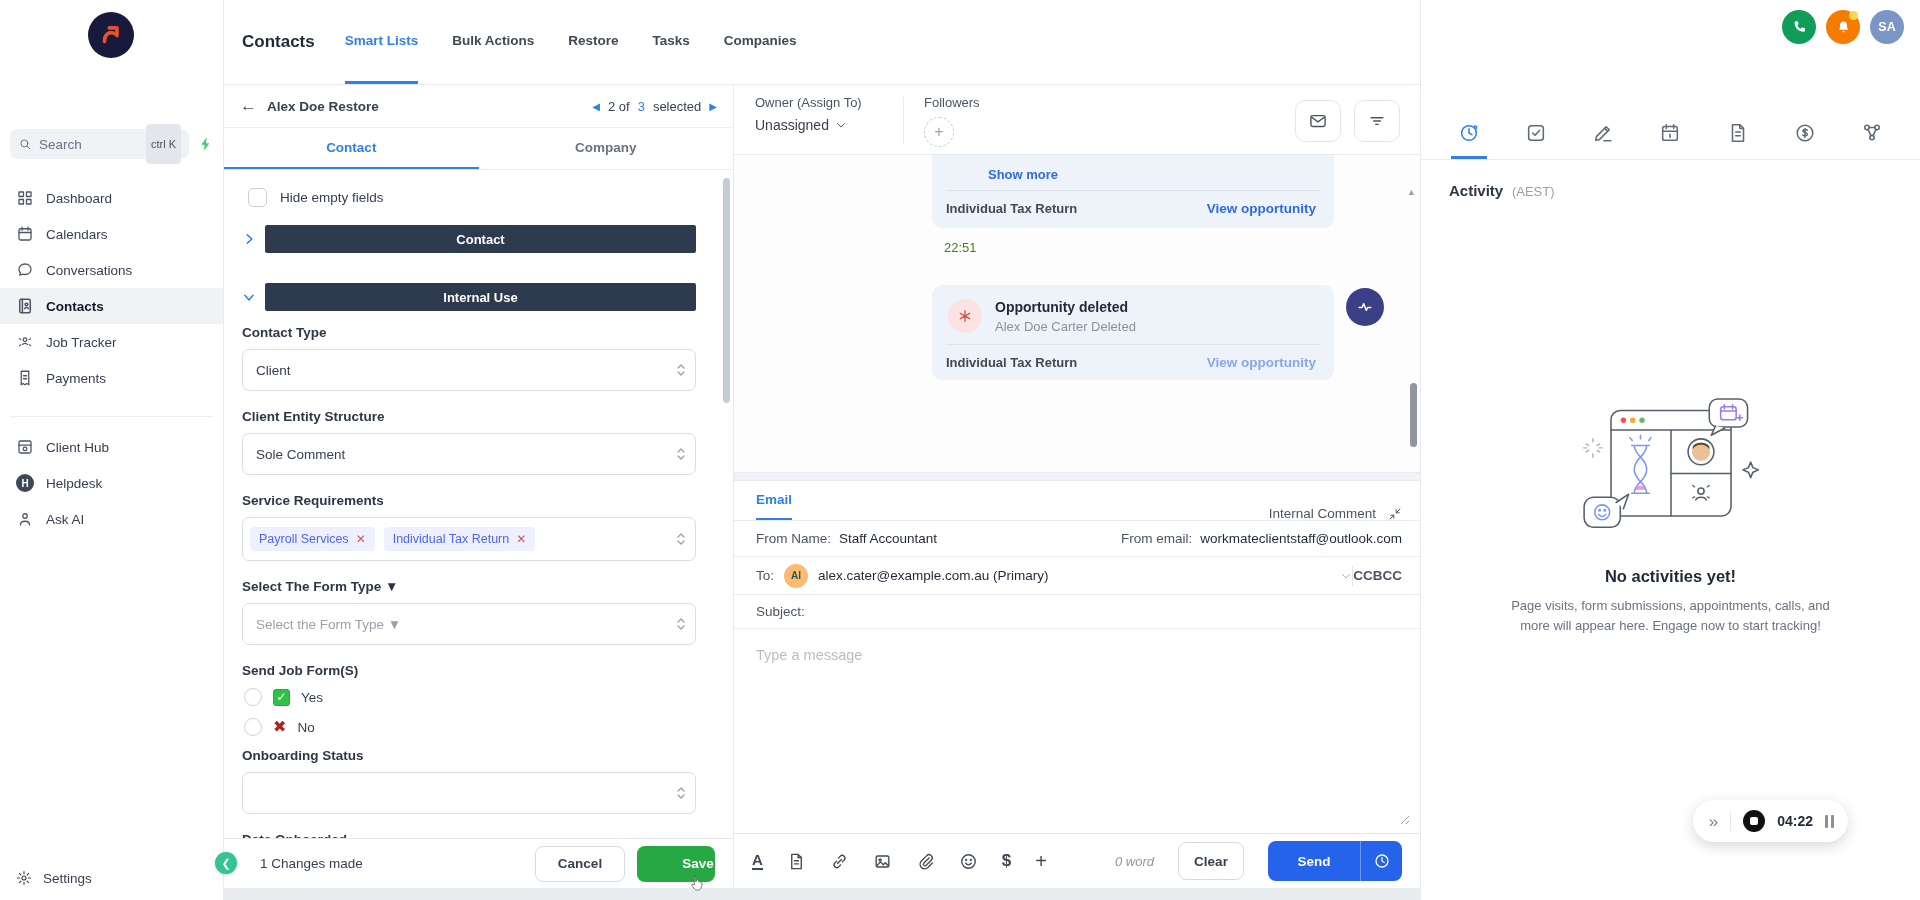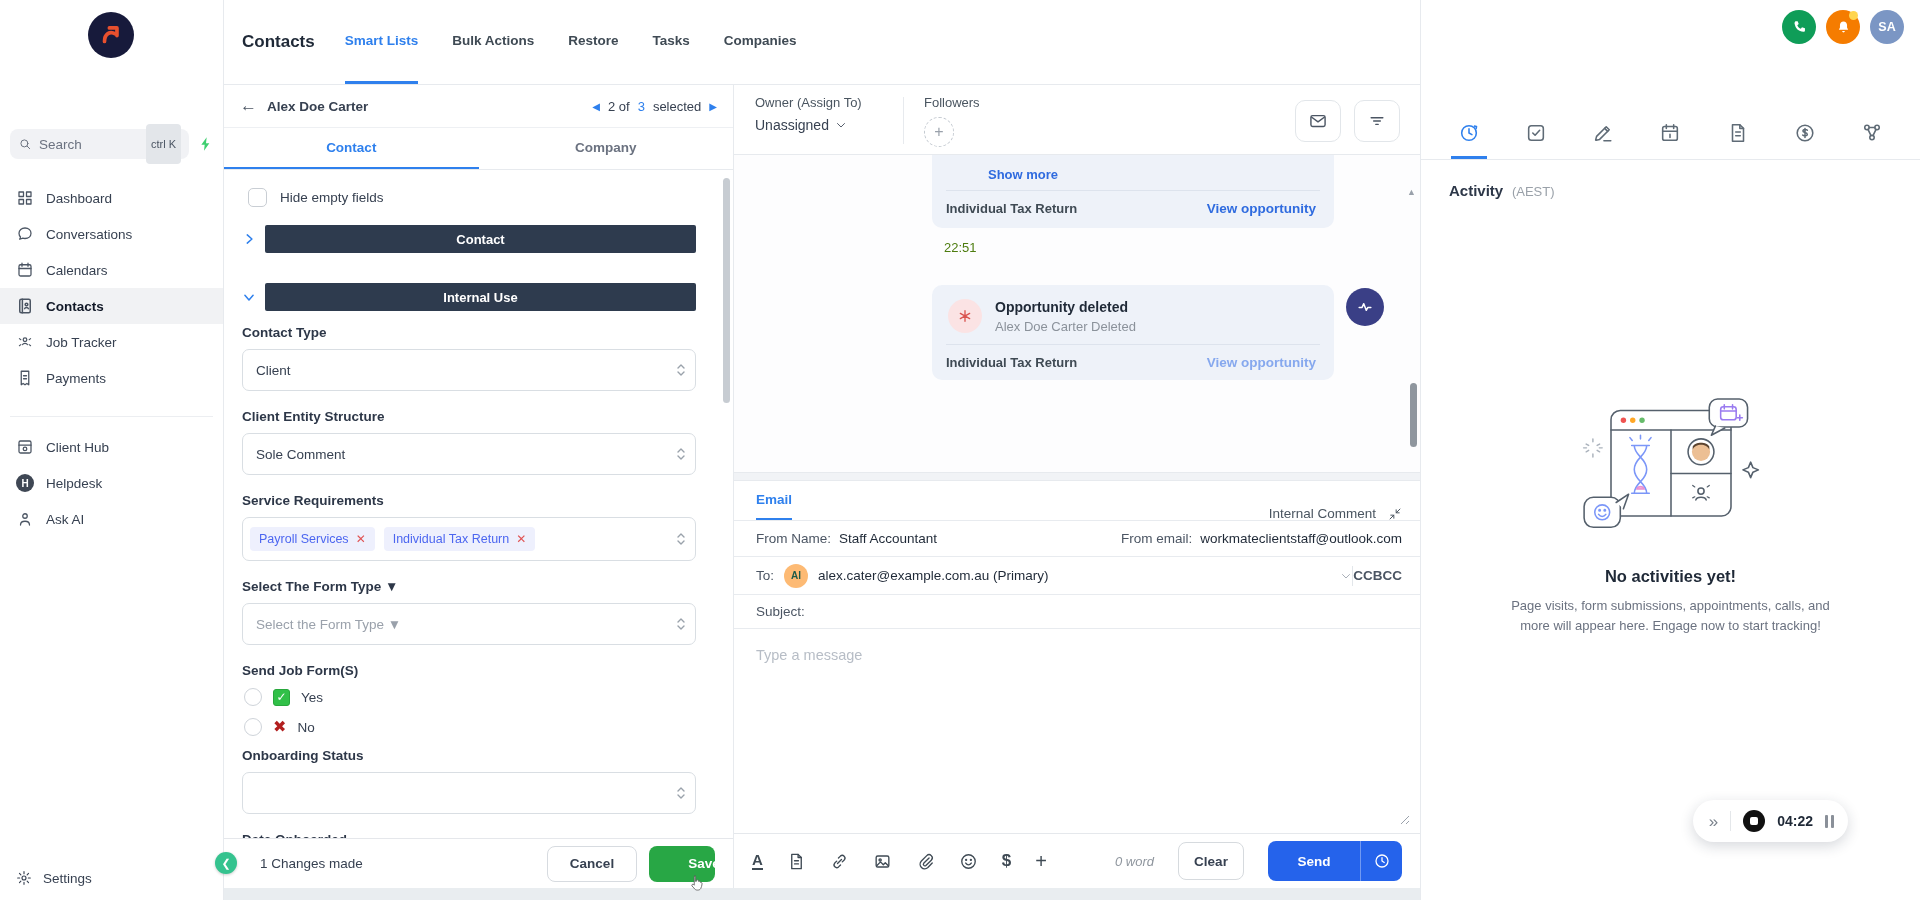--- a/index.html
+++ b/index.html
@@ -76,21 +76,21 @@
   .radio { width:18px; height:18px; border:1.5px solid #cfd4da; border-radius:50%; background:#fff; cursor:pointer; }
   .emoji-check { width:17px; height:17px; background:#31c048; border:1px solid #28a73c; border-radius:3px; color:#fff;
     font-size:12px; font-weight:700; display:flex; align-items:center; justify-content:center; }
   .emoji-cross { color:#b21f1f; font-size:16px; font-weight:700; line-height:1; }
   .cp-footer { height:50px; border-top:1px solid #e5e7eb; display:flex; align-items:center; padding:0 18px; position:relative; }
   .changes-toggle { position:absolute; left:-9px; top:13px; width:22px; height:22px; border-radius:50%; background:#35c38f; color:#fff;
     display:flex; align-items:center; justify-content:center; font-size:11px; box-shadow:0 1px 3px rgba(0,0,0,.2); cursor:pointer; }
   .changes-text { margin-left:18px; color:#374151; }
   .btn { height:36px; border-radius:8px; font-weight:600; font-size:13.5px; display:flex; align-items:center; justify-content:center; cursor:pointer; }
   .btn-cancel { width:90px; background:#fff; border:1px solid #d7dbe0; color:#374151; margin-left:auto; }
-  .btn-save { width:66px; background:#28a745; color:#fff; margin-left:12px; position:relative;padding-left:44px; }
+  .btn-save { width:78px; background:#28a745; color:#fff; margin-left:12px; position:relative;padding-left:44px; }
   .cursor-hand { position:absolute; right:8px; bottom:-12px; }
 
   
   .middle { position:absolute; left:734px; top:85px; width:686px; bottom:12px; background:#fff; display:flex; flex-direction:column; }
   .owner-row { height:70px; border-bottom:1px solid #e7eaee; display:flex; padding:10px 20px 0 21px; position:relative; }
   .owner-block { width:128px; }
   .mini-label { font-size:13px; color:#4a5560; margin-bottom:7px; }
   .owner-val { color:#374151; font-size:14px; display:flex; align-items:center; gap:6px; cursor:pointer; }
   .vdiv { width:1px; background:#e7eaee; margin:2px 20px 10px 20px; }
   .followers-add { width:30px; height:30px; border:1.5px dashed #c3c9d0; border-radius:50%; color:#9aa1ab; font-size:16px;
@@ -208,33 +208,33 @@
       <span class="ni">
           <svg class="ic" width="18" height="18" viewBox="0 0 24 24">
             <path d="M4 4h6v6H4zM14 4h6v6h-6zM4 14h6v6H4zM14 14h6v6h-6z"></path>
           </svg>
         </span>
       <span>Dashboard</span>
     </div>
     <div class="nav-item">
       <span class="ni">
           <svg class="ic" width="18" height="18" viewBox="0 0 24 24">
-            <path d="M12 4c4.6 0 8 3 8 7s-3.4 7-8 7c-1 0-2-.1-2.9-.4L5 19l1-3.1C4.7 14.6 4 12.9 4 11c0-4 3.4-7 8-7z"></path>
-          </svg>
-        </span>
-      <span>Conversations</span>
-    </div>
-    <div class="nav-item">
-      <span class="ni">
-          <svg class="ic" width="18" height="18" viewBox="0 0 24 24">
             <rect x="4" y="5" width="16" height="15" rx="2"></rect>
             <path d="M4 10h16M8 3v4M16 3v4"></path>
           </svg>
         </span>
       <span>Calendars</span>
+    </div>
+    <div class="nav-item">
+      <span class="ni">
+          <svg class="ic" width="18" height="18" viewBox="0 0 24 24">
+            <path d="M12 4c4.6 0 8 3 8 7s-3.4 7-8 7c-1 0-2-.1-2.9-.4L5 19l1-3.1C4.7 14.6 4 12.9 4 11c0-4 3.4-7 8-7z"></path>
+          </svg>
+        </span>
+      <span>Conversations</span>
     </div>
     <div class="nav-item active">
       <span class="ni">
           <svg class="ic" width="18" height="18" viewBox="0 0 24 24" style="stroke-width:2">
             <rect x="5" y="3" width="14" height="18" rx="2"></rect>
             <path d="M8.5 3v18"></path>
             <circle cx="14" cy="10" r="1.8"></circle>
             <path d="M11.5 15.5c.6-1.8 4.4-1.8 5 0"></path>
           </svg>
         </span>
@@ -307,21 +307,21 @@
     <div class="top-tab">Bulk Actions</div>
     <div class="top-tab">Restore</div>
     <div class="top-tab">Tasks</div>
     <div class="top-tab">Companies</div>
   </div>
 </div>
 
 <div class="contact-panel">
   <div class="cp-header">
     <span class="back-arrow">←</span>
-    <span class="cp-name">Alex Doe Carter</span>
+    <span class="cp-name">Alex Doe Restore</span>
     <div class="pager">
       <span class="pg-arrow">◀</span>
       <span>2 of</span>
       <span class="pg-count">3</span>
       <span>selected</span>
       <span class="pg-arrow">▶</span>
     </div>
   </div>
 
   <div class="cp-tabs">

